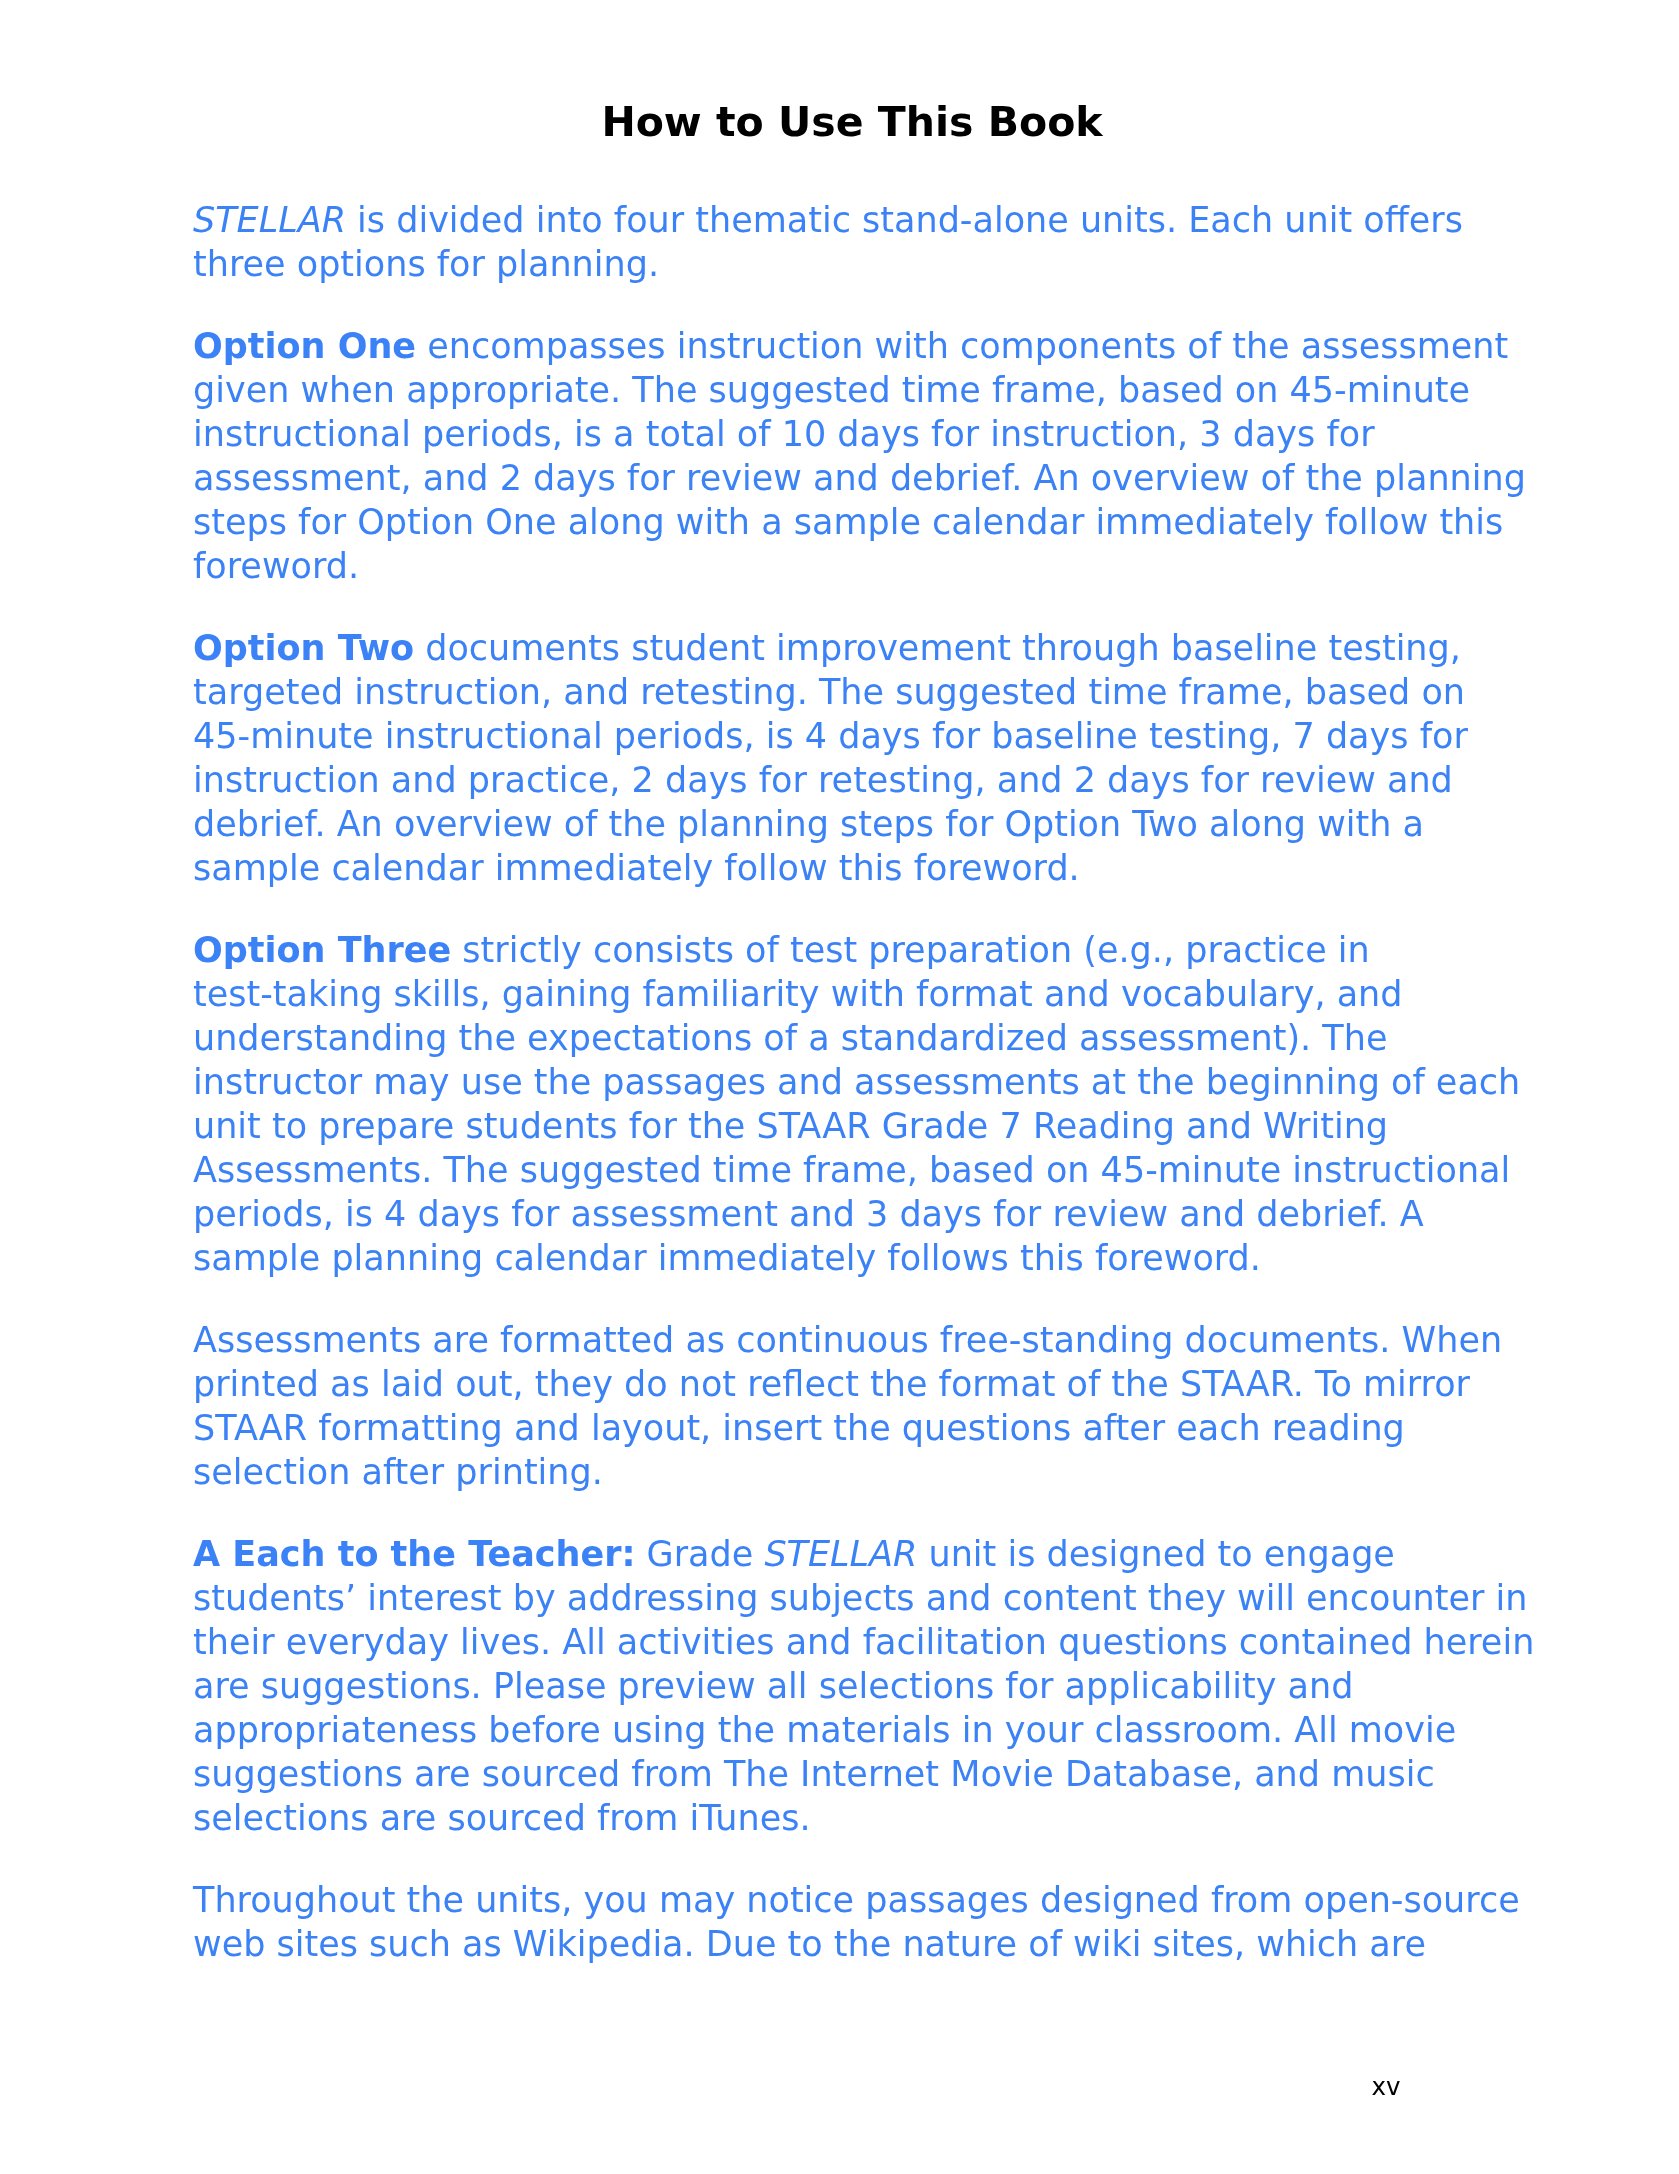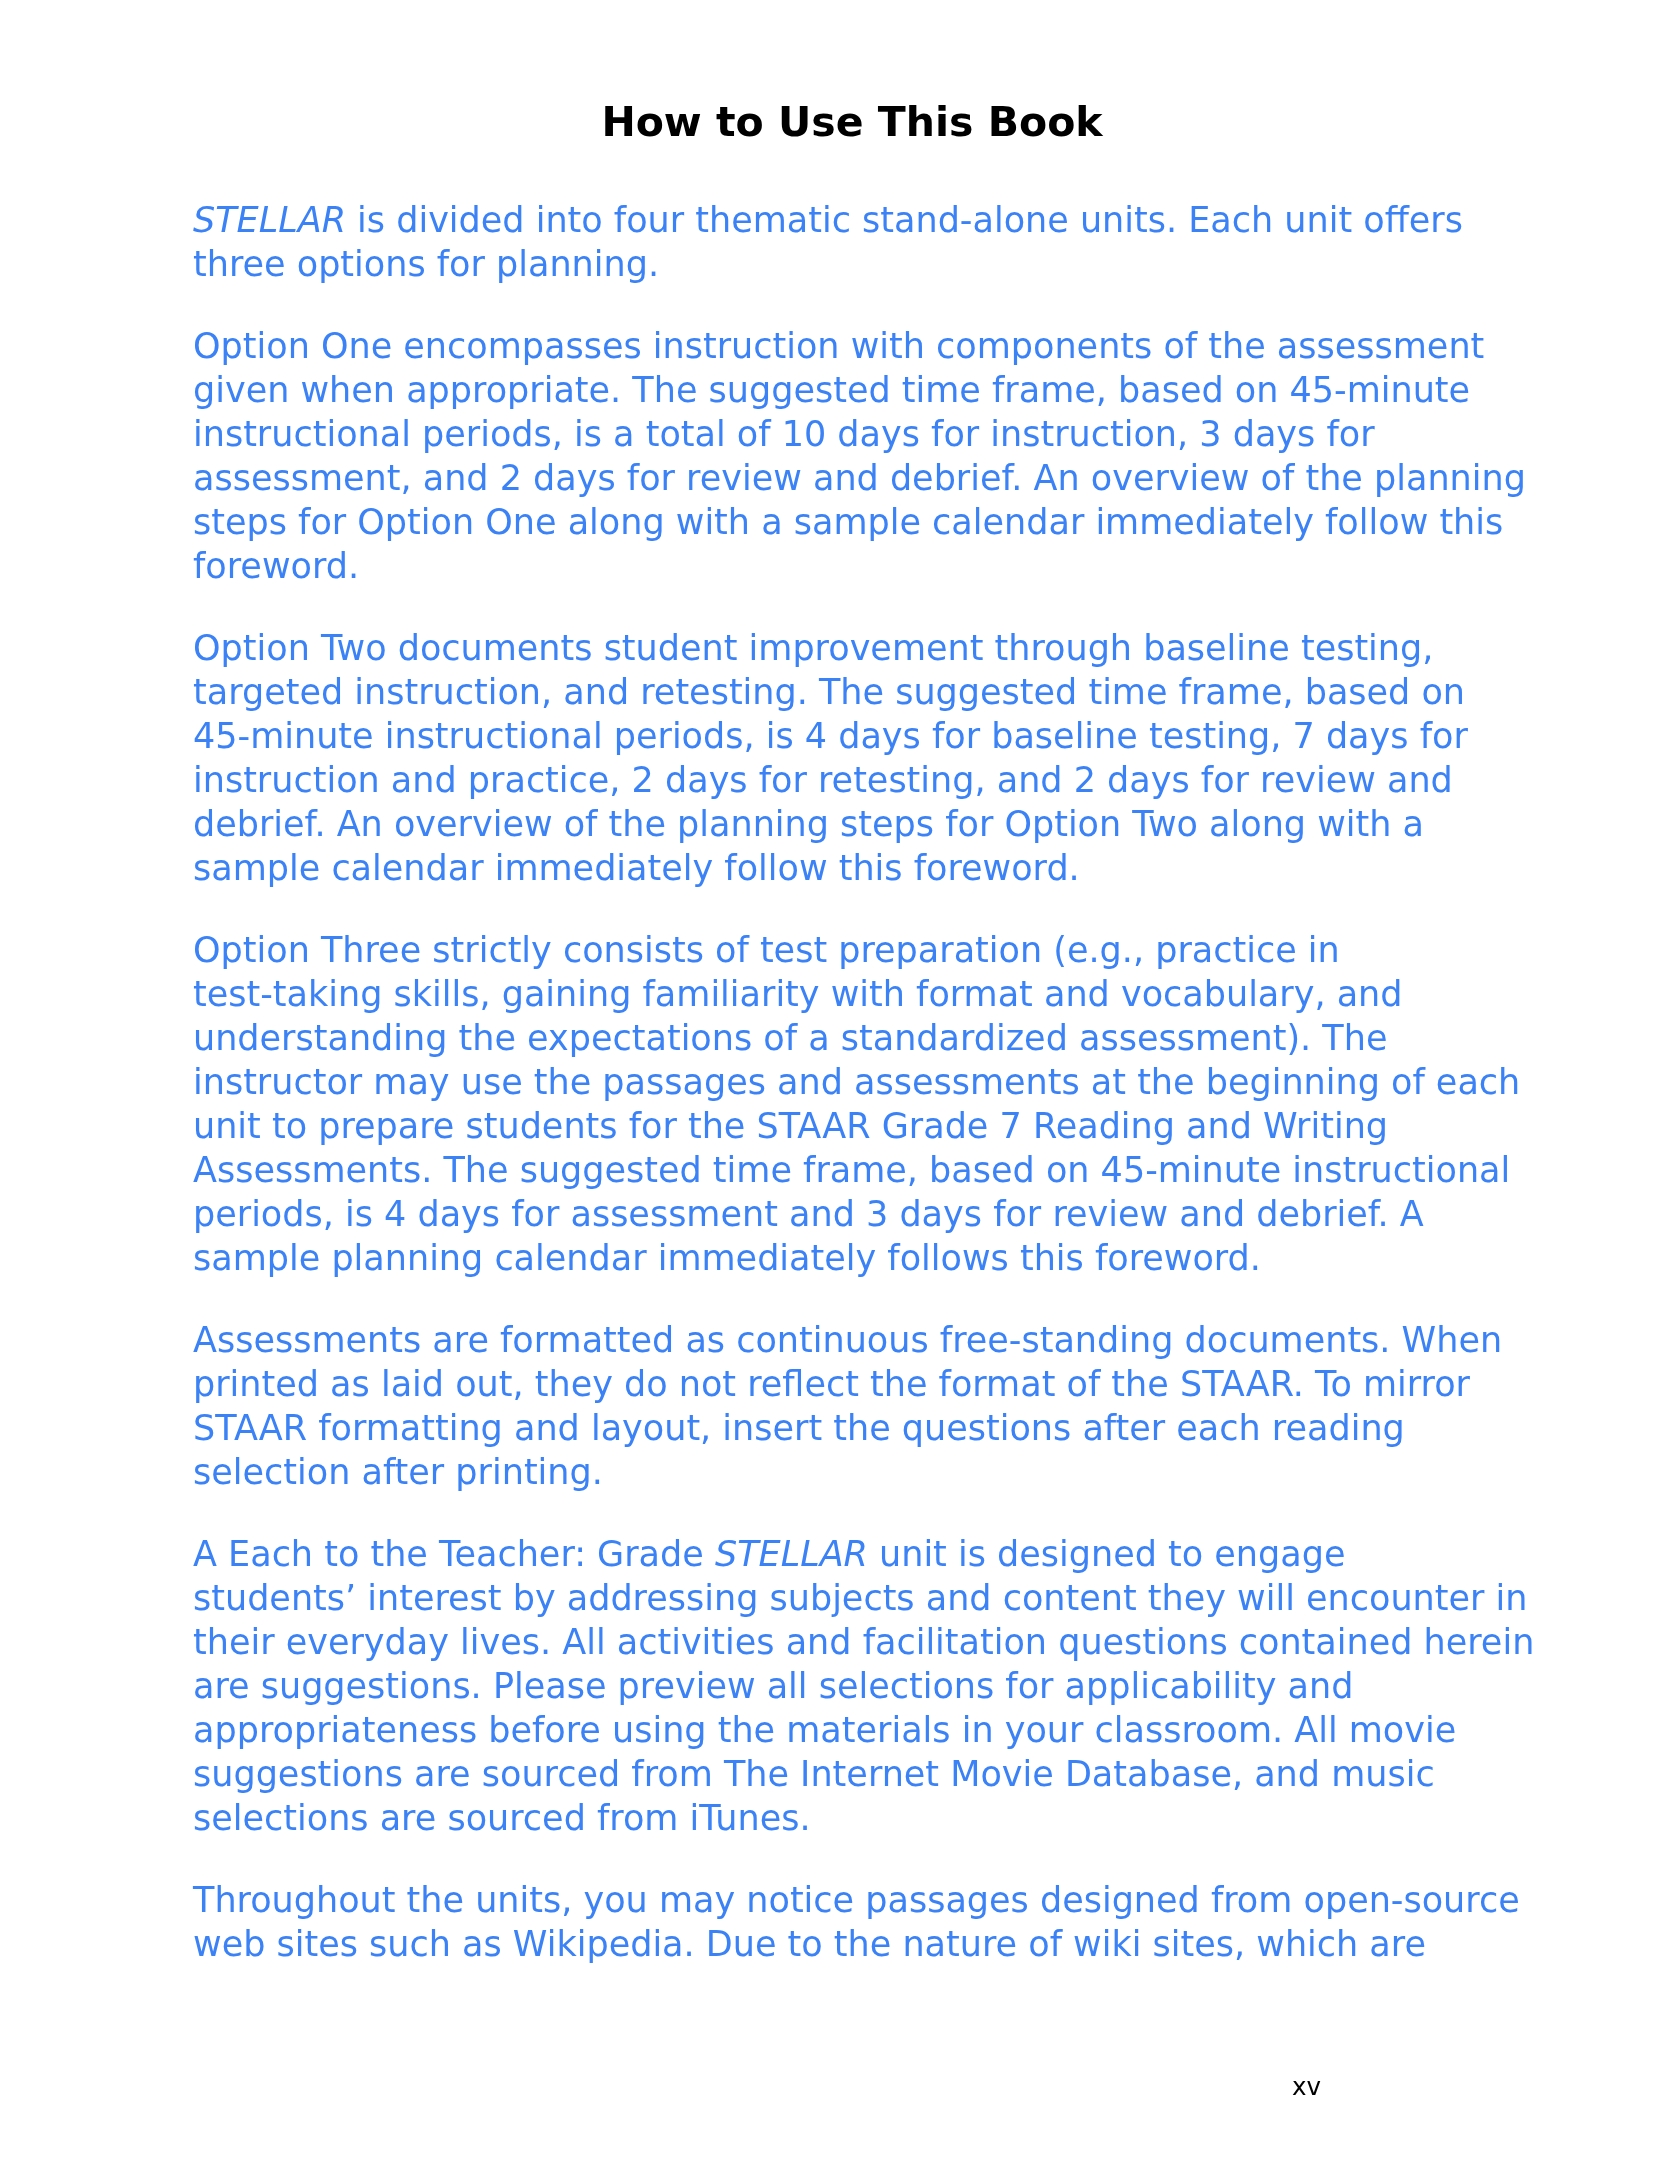--- a/index.html
+++ b/index.html
@@ -42,28 +42,28 @@
     margin: 0 0 38px 0;
     font-size: 35px;
     line-height: 44px;
     white-space: pre-wrap;
     color: #3b82f6;
   }
   .para:last-child {
     margin-bottom: 0;
   }
   .seg-normal { font-weight: 400; font-style: normal; }
-  .seg-bold   { font-weight: 400; font-style: normal; }
+  .seg-bold   { font-weight: 700; font-style: normal; }
   .seg-italic { font-weight: 400; font-style: italic; }
   .page-num {
     position: absolute;
     left: 1292px;
     top: 2073px;
     width: 188px;
-    text-align: left;
+    text-align: center;
     font-size: 24.5px;
     line-height: 28px;
     color: #000000;
   }
 </style>
 </head>
 <body>
 
 <div class="page">
   <h1 class="title">How to Use This Book</h1>

